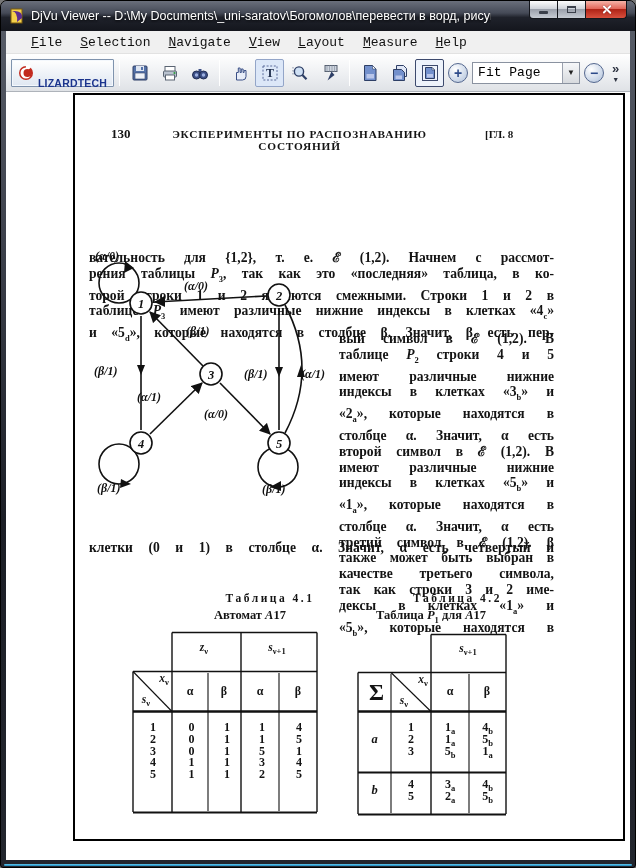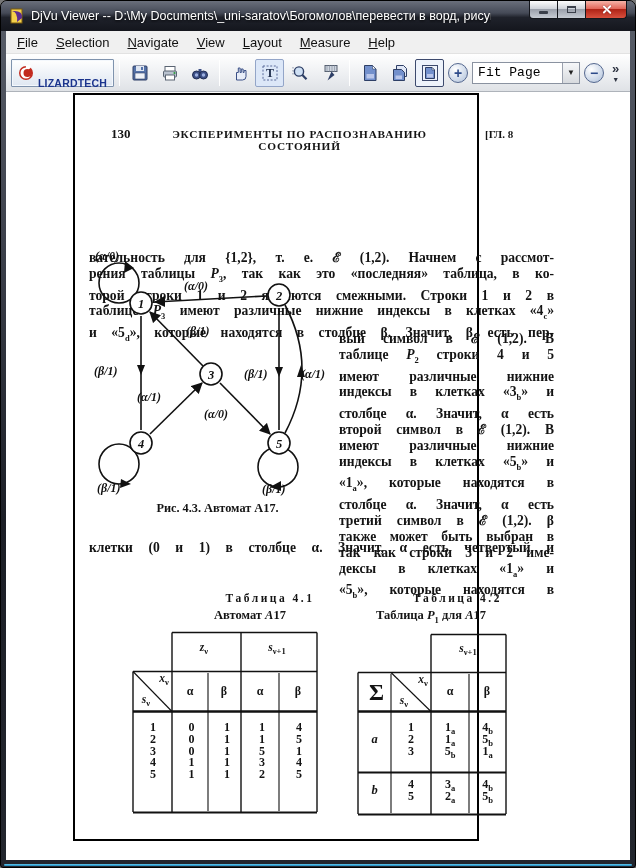--- a/index.html
+++ b/index.html
@@ -28,22 +28,22 @@
   .glyph-min{width:9px;height:3px;background:#3a3f4a;border-radius:1px;margin-top:6px;}
   .glyph-max{width:9px;height:7px;border:1.5px solid #3a3f4a;border-top-width:2.5px;background:transparent;}
   .glyph-x{position:relative;width:11px;height:11px;}
   .glyph-x::before,.glyph-x::after{content:"";position:absolute;left:5px;top:0;width:2.4px;height:11px;
     background:#fff;border-radius:1px;box-shadow:0 0 1px #600;}
   .glyph-x::before{transform:rotate(45deg);}
   .glyph-x::after{transform:rotate(-45deg);}
   
   .content{position:absolute;left:5px;right:5px;top:30px;bottom:7px;background:#fff;
     display:flex;flex-direction:column;}
-  .menubar{height:23px;background:#f0f0f0;display:flex;align-items:center;padding:0 2px;
-    font-size:13px;color:#111;border-bottom:1px solid #e2e2e2;}
+  .menubar{height:23px;background:#f0f0f0;display:flex;align-items:center;padding:0 16px;
+    font-size:13px;color:#111;border-bottom:1px solid #e2e2e2;font-family:Liberation Mono, monospace;}
   .menu-item{padding:2px 9px;}
   .mn{text-decoration:underline;}
   .toolbar{height:38px;background:linear-gradient(#ffffff,#eceef1 60%,#dfe2e6);
     border-bottom:1px solid #aeb3ba;display:flex;align-items:center;padding:0 5px;gap:1px;}
   .tsep{width:1px;height:26px;background:#b3b8bf;border-right:1px solid #fff;margin:0 4px;flex:0 0 auto;}
   .tbtn{width:29px;height:28px;display:flex;align-items:center;justify-content:center;
     border:1px solid transparent;border-radius:2px;flex:0 0 auto;}
   .tbtn.pressed{background:#dce7f8;border-color:#93a5c8;}
   .tbtn.sel{background:#eef3fb;border-color:#3d4a6d;}
   .logo-btn{height:28px;display:flex;align-items:center;gap:4px;padding:0 6px;
@@ -59,21 +59,21 @@
   .combo-text{flex:1;font-size:13px;padding:0 5px;color:#000;white-space:nowrap;font-family:Liberation Mono, monospace;}
   .combo-arrow{width:17px;height:20px;border-left:1px solid #9aa0ad;
     background:linear-gradient(#f6f7f9,#d7dade);display:flex;align-items:center;justify-content:center;
     font-size:8px;color:#222;}
   .overflow{display:flex;flex-direction:column;align-items:center;margin-left:4px;color:#2e3442;
     line-height:1;flex:0 0 auto;}
   .ov1{font-size:13px;font-weight:bold;}
   .ov2{font-size:7px;margin-top:1px;}
   
   .viewer{flex:1;position:relative;background:#fff;overflow:hidden;}
-  .page{position:absolute;left:67px;top:1px;width:406px;height:748px;border:2px solid #000;
+  .page{position:absolute;left:67px;top:1px;width:552px;height:748px;border:2px solid #000;
     background:#fff;font-family:"Liberation Serif",serif;color:#141414;}
   .page .abs{position:absolute;}
   .jline{text-align:justify;text-align-last:justify;}
   .body-txt{font-size:13.6px;font-weight:bold;line-height:15.9px;}
   .hdr-num{font-size:13px;font-weight:bold;}
   .hdr-title{font-size:11.3px;font-weight:bold;letter-spacing:.8px;text-align:center;}
   .hdr-ch{font-size:11px;font-weight:bold;}
   .caption{font-size:12.3px;font-weight:bold;text-align:center;}
   .tbl-title{font-size:11.5px;font-weight:bold;letter-spacing:2.5px;text-align:center;white-space:nowrap;}
   .tbl-sub{font-size:12.5px;font-weight:bold;text-align:center;white-space:nowrap;}
@@ -232,28 +232,30 @@
           <div class="jline">торой строки 1 и 2 являются смежными. Строки 1 и 2 в</div>
           <div class="jline">таблице <i>P</i><sub>3</sub> имеют различные нижние индексы в клетках «4<sub>c</sub>»</div>
           <div class="jline">и «5<sub>d</sub>», которые находятся в столбце β. Значит, β есть пер-</div>
         </div>
 
         <div class="abs body-txt" style="left:264px;top:236px;width:215px;">
           <div class="jline">вый символ в ℰ (1,2). В</div>
           <div class="jline">таблице <i>P</i><sub>2</sub> строки 4 и 5</div>
           <div class="jline">имеют различные нижние</div>
           <div class="jline">индексы в клетках «3<sub>b</sub>» и</div>
+          <div class="jline">«2<sub>a</sub>», которые находятся в</div>
           <div class="jline">столбце α. Значит, α есть</div>
           <div class="jline">второй символ в ℰ (1,2). В</div>
           <div class="jline">имеют различные нижние</div>
           <div class="jline">индексы в клетках «5<sub>b</sub>» и</div>
           <div class="jline">«1<sub>a</sub>», которые находятся в</div>
           <div class="jline">столбце α. Значит, α есть</div>
           <div class="jline">третий символ в ℰ (1,2). β</div>
           <div class="jline">также может быть выбран в</div>
+          <div class="jline">качестве третьего символа,</div>
           <div class="jline">так как строки 3 и 2 име-</div>
           <div class="jline">дексы в клетках «1<sub>a</sub>» и</div>
           <div class="jline">«5<sub>b</sub>», которые находятся в</div>
         </div>
 
         <div class="abs body-txt" style="left:14px;top:445px;width:465px;">
           <div class="jline">клетки (0 и 1) в столбце α. Значит, α есть четвертый и</div>
         </div>
 
         <svg class="abs" style="left:11px;top:150px;" width="252" height="268" viewBox="11 150 252 268">
@@ -302,21 +304,20 @@
             <text x="111" y="240" class="diag-label">(β/1)</text>
             <text x="19" y="280" class="diag-label">(β/1)</text>
             <text x="62" y="306" class="diag-label">(α/1)</text>
             <text x="129" y="323" class="diag-label">(α/0)</text>
             <text x="169" y="283" class="diag-label">(β/1)</text>
             <text x="226" y="283" class="diag-label">(α/1)</text>
             <text x="22" y="397" class="diag-label">(β/1)</text>
             <text x="187" y="398" class="diag-label">(β/1)</text>
           </g>
         </svg>
-        <div class="abs caption" style="left:60px;top:406px;width:165px;">Рис. 4.3. Автомат А17.</div>
 
         <div class="abs tbl-title" style="left:140px;top:497px;width:110px;">Таблица 4.1</div>
         <div class="abs tbl-sub" style="left:110px;top:513px;width:130px;">Автомат <i>А</i>17</div>
         <div class="abs tbl-title" style="left:330px;top:497px;width:105px;">Таблица 4.2</div>
         <div class="abs tbl-sub" style="left:272px;top:513px;width:168px;">Таблица <i>P</i><sub>1</sub> для <i>А</i>17</div>
 
         <svg class="abs" style="left:56px;top:535px;" width="190" height="186" viewBox="56 535 190 186">
           <g stroke="#111" fill="none">
             <path d="M97,537.5 H242" stroke-width="1.6"></path>
             <path d="M58,576.5 H242" stroke-width="1.4"></path>

